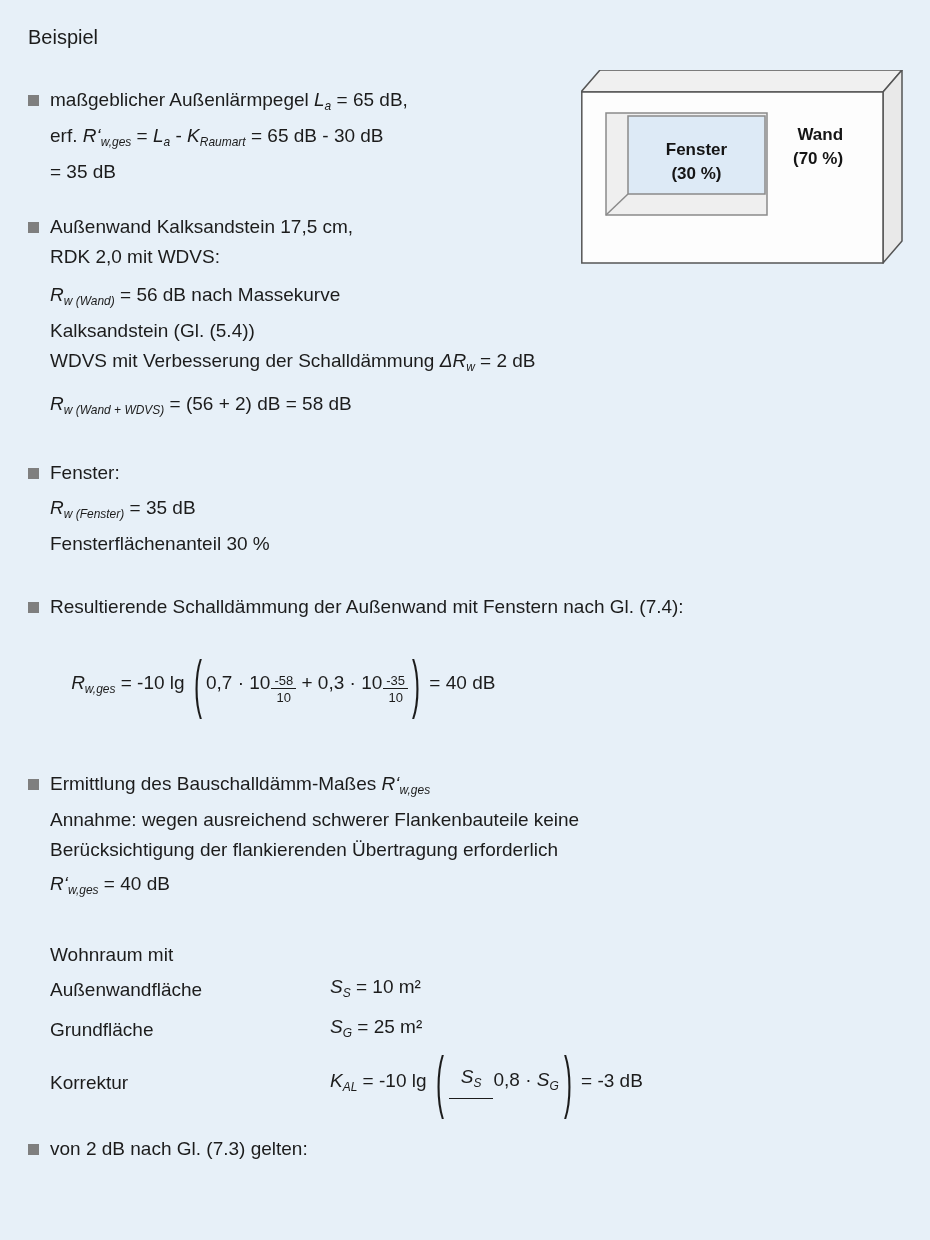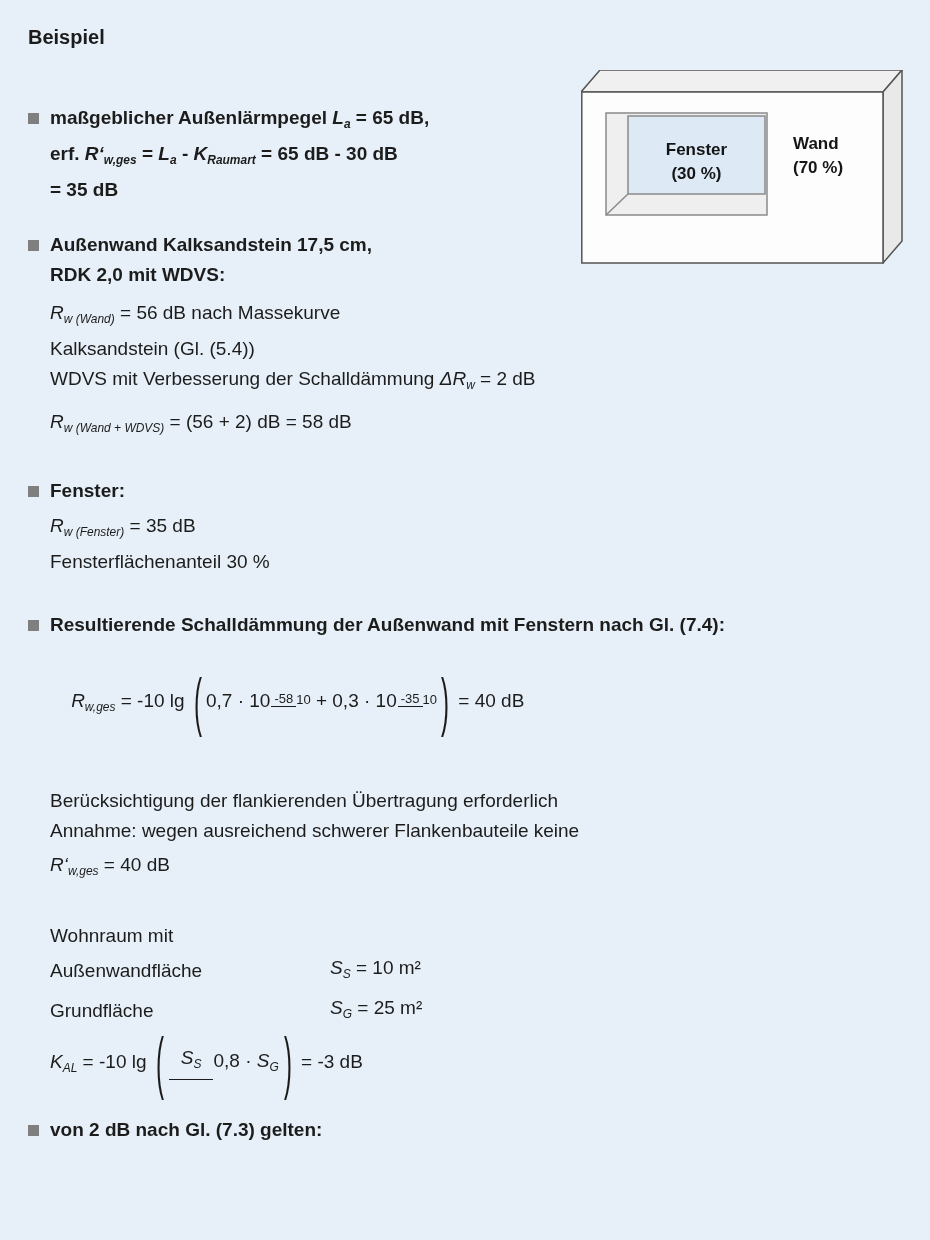--- a/index.html
+++ b/index.html
@@ -6,25 +6,25 @@
   body{
     width:930px;height:1240px;
     background:#e7f0f8;
     font-family:"Liberation Sans",sans-serif;
     font-size:19px;line-height:30px;
     color:#1c1c1c;
     overflow:hidden;
   }
   .page{position:relative;width:902px;height:1218px;padding:22px 0 0 28px;}
 
-  .title{font-weight:bold;font-size:20px;margin-bottom:51px;}
+  .title{font-weight:normal;font-size:20px;margin-bottom:33px;}
 
   .item{display:flex;}
   .bullet{flex:0 0 11px;width:11px;height:11px;background:#7f7f7f;margin:10px 11px 0 0;}
-  .content{flex:1;font-weight:bold;}
+  .content{flex:1;}
   .sub{margin-left:22px;}
 
   .sg-i{font-style:italic;}
   .sg-si{font-style:italic;font-size:0.63em;vertical-align:-0.33em;}
 
   
   .mb25{margin-bottom:25px;}
   .mb8{margin-bottom:8px;}
   .mb14{}
   .mb7{margin-bottom:7px;}
@@ -37,21 +37,21 @@
   .mb6{margin-bottom:6px;}
   .mt8{margin-top:8px;}
 
   
   .formula{padding:16px 0 12px;white-space:pre-wrap;}
   .bigparen{
     display:inline-block;font-size:30px;line-height:30px;
     transform:scale(0.8,2.15);vertical-align:middle;margin:0 3px;
   }
   .expfrac{
-    display:inline-flex;align-items:center;
+    display:inline-flex;flex-direction:column;align-items:center;
     font-size:13px;line-height:15px;vertical-align:4px;margin-left:1px;
   }
   .expfrac .efn{border-bottom:1.5px solid currentColor;padding:0 3px 0;}
   .expfrac .efd{padding-top:1px;}
 
   
   .kfrac{
     display:inline-flex;flex-direction:row;align-items:center;
     vertical-align:middle;text-align:center;line-height:26px;margin:0 1px;
   }
@@ -61,21 +61,21 @@
   
   .trow{display:flex;align-items:center;min-height:40px;}
   .trow .tlabel{width:280px;}
   .trow.tall{min-height:66px;}
 
   
   .diagram{position:absolute;left:581px;top:70px;width:322px;height:195px;}
   .diagram svg{position:absolute;left:0;top:0;}
   .dlabel{position:absolute;font-weight:bold;font-size:17px;line-height:24px;color:#151515;}
   .dlabel.fenster{left:47px;top:68px;width:137px;text-align:center;}
-  .dlabel.wand{left:212px;top:62px;text-align:left;}
+  .dlabel.wand{left:212px;top:53px;text-align:right;}
 </style>
 </head>
 <body>
 
 <div class="page">
 
   <div class="title">Beispiel</div>
 
   <div class="item mb25">
     <span class="bullet"></span>
@@ -108,36 +108,41 @@
   <div class="sub mb33"><span>Fensterflächenanteil 30 %</span></div>
 
   <div class="item">
     <span class="bullet"></span>
     <div class="content"><span>Resultierende Schalldämmung der Außenwand mit Fenstern nach Gl. (7.4):</span></div>
   </div>
   <div class="sub formula mb22">
     <span><span class="sg-i">R</span><span class="sg-si">w,ges</span><span> = -10 lg </span></span><span class="bigparen">(</span><span>0,7 · 10</span><span class="expfrac"><span class="efn">-58</span><span class="efd">10</span></span><span> + </span><span>0,3 · 10</span><span class="expfrac"><span class="efn">-35</span><span class="efd">10</span></span><span class="bigparen">)</span><span> = 40 dB</span>
   </div>
 
+  <div class="item">
+    <span class="bullet"></span>
+    <div class="content"><span>Ermittlung des Bauschalldämm-Maßes </span><span class="sg-i">R‘</span><span class="sg-si">w,ges</span></div>
+  </div>
   <div class="sub mb4">
+    <div><span>Annahme: wegen ausreichend schwerer Flankenbauteile keine</span></div>
     <div><span>Berücksichtigung der flankierenden Übertragung erforderlich</span></div>
-    <div><span>Annahme: wegen ausreichend schwerer Flankenbauteile keine</span></div>
   </div>
   <div class="sub mb35"><span class="sg-i">R‘</span><span class="sg-si">w,ges</span><span> = 40 dB</span></div>
 
   <div class="sub mt8"><span>Wohnraum mit</span></div>
   <div class="sub trow">
     <span class="tlabel"><span>Außenwandfläche</span></span>
     <span><span class="sg-i">S</span><span class="sg-si">S</span><span> = 10 m²</span></span>
   </div>
   <div class="sub trow">
     <span class="tlabel"><span>Grundfläche</span></span>
     <span><span class="sg-i">S</span><span class="sg-si">G</span><span> = 25 m²</span></span>
   </div>
   <div class="sub trow tall mb18">
+    <span class="tlabel"><span>Korrektur</span></span>
     <span><span><span class="sg-i">K</span><span class="sg-si">AL</span><span> = -10 lg </span></span><span class="bigparen" style="transform:scale(0.8,2.3);">(</span><span class="kfrac">
           <span class="fnum"><span class="sg-i">S</span><span class="sg-si">S</span></span>
           <span class="fden"><span>0,8 · </span><span class="sg-i">S</span><span class="sg-si">G</span></span>
         </span><span class="bigparen" style="transform:scale(0.8,2.3);">)</span><span><span> = -3 dB</span></span></span>
   </div>
 
   <div class="item mb6">
     <span class="bullet"></span>
     <div class="content">
       <div><span>von 2 dB nach Gl. (7.3) gelten:</span></div>

